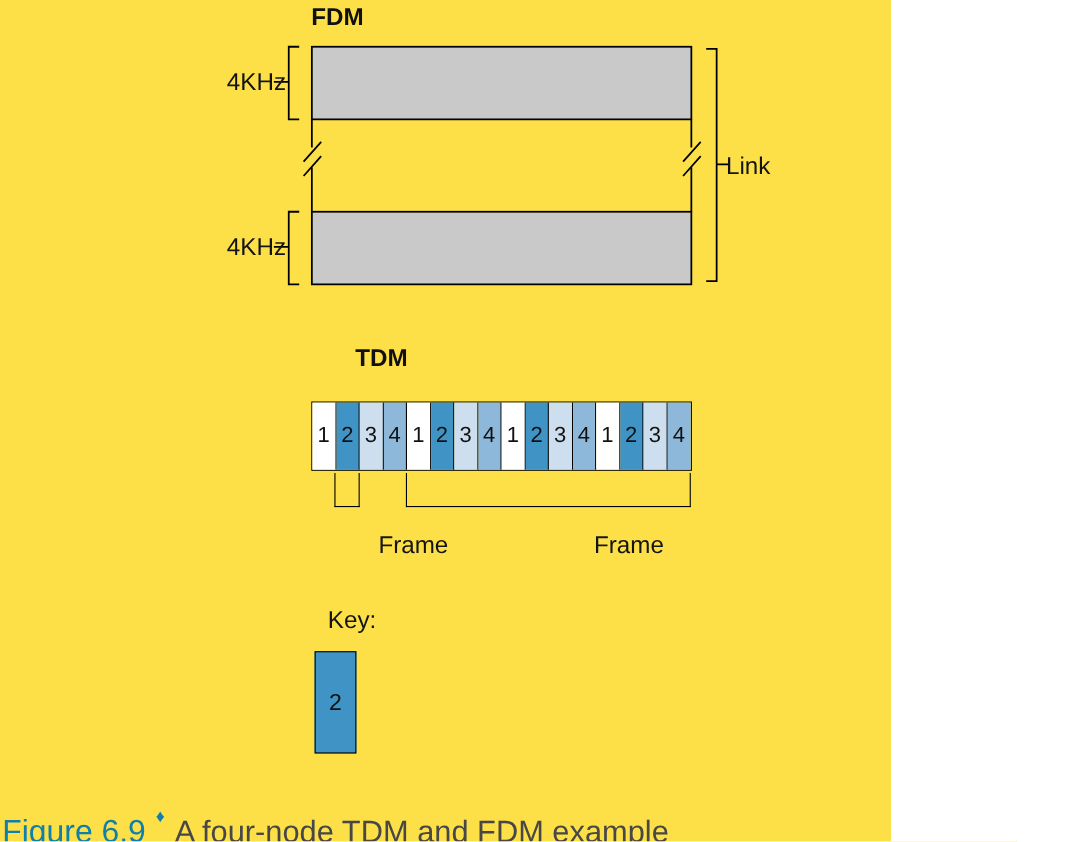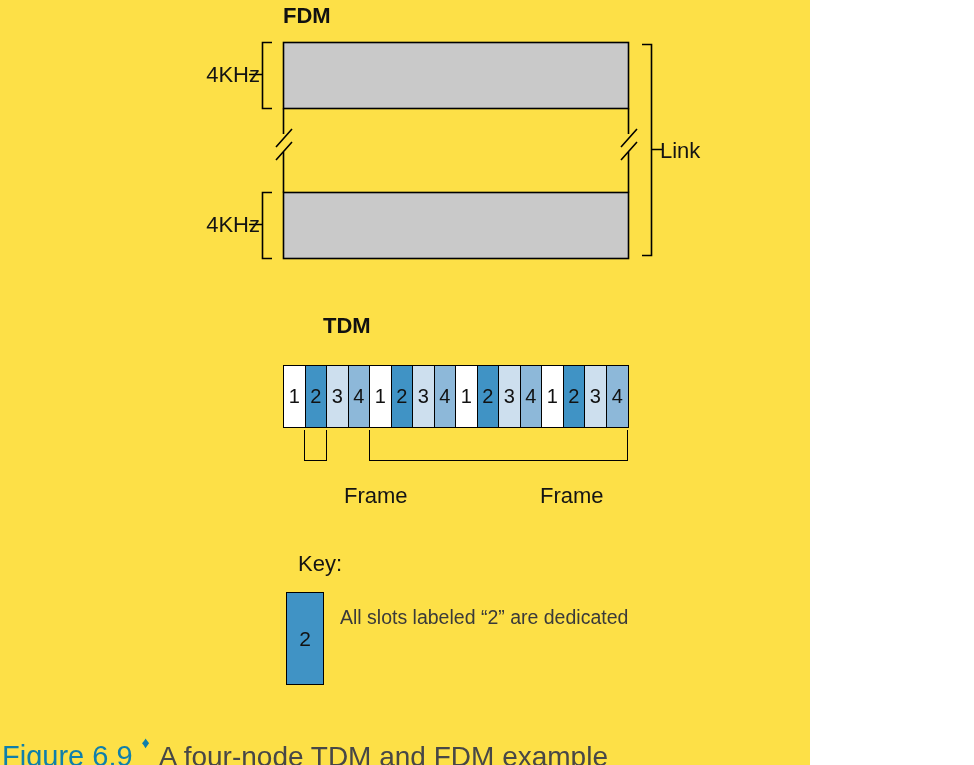--- a/index.html
+++ b/index.html
@@ -98,21 +98,20 @@
   <div class="abs diagram-label" style="left:329px;top:483px;">Frame</div>
   <div class="abs diagram-label" style="left:525px;top:483px;">Frame</div>
 
   <div class="abs diagram-label" style="left:283px;top:551px;">Key:</div>
 
   <div class="key-swatch" style="background: rgb(64, 147, 197);">
     <span>2</span>
   </div>
 
   <div class="key-text">
-    <div>All slots labeled “2” are dedicated</div>
   </div>
 
   <div class="caption">
     <span class="fig" style="color: rgb(15, 127, 171);">Figure 6.9</span>
     <span class="diamond" style="color: rgb(15, 127, 171);">♦</span>
     <span class="text">A four-node TDM and FDM example</span>
   </div>
 
 </div>
 

